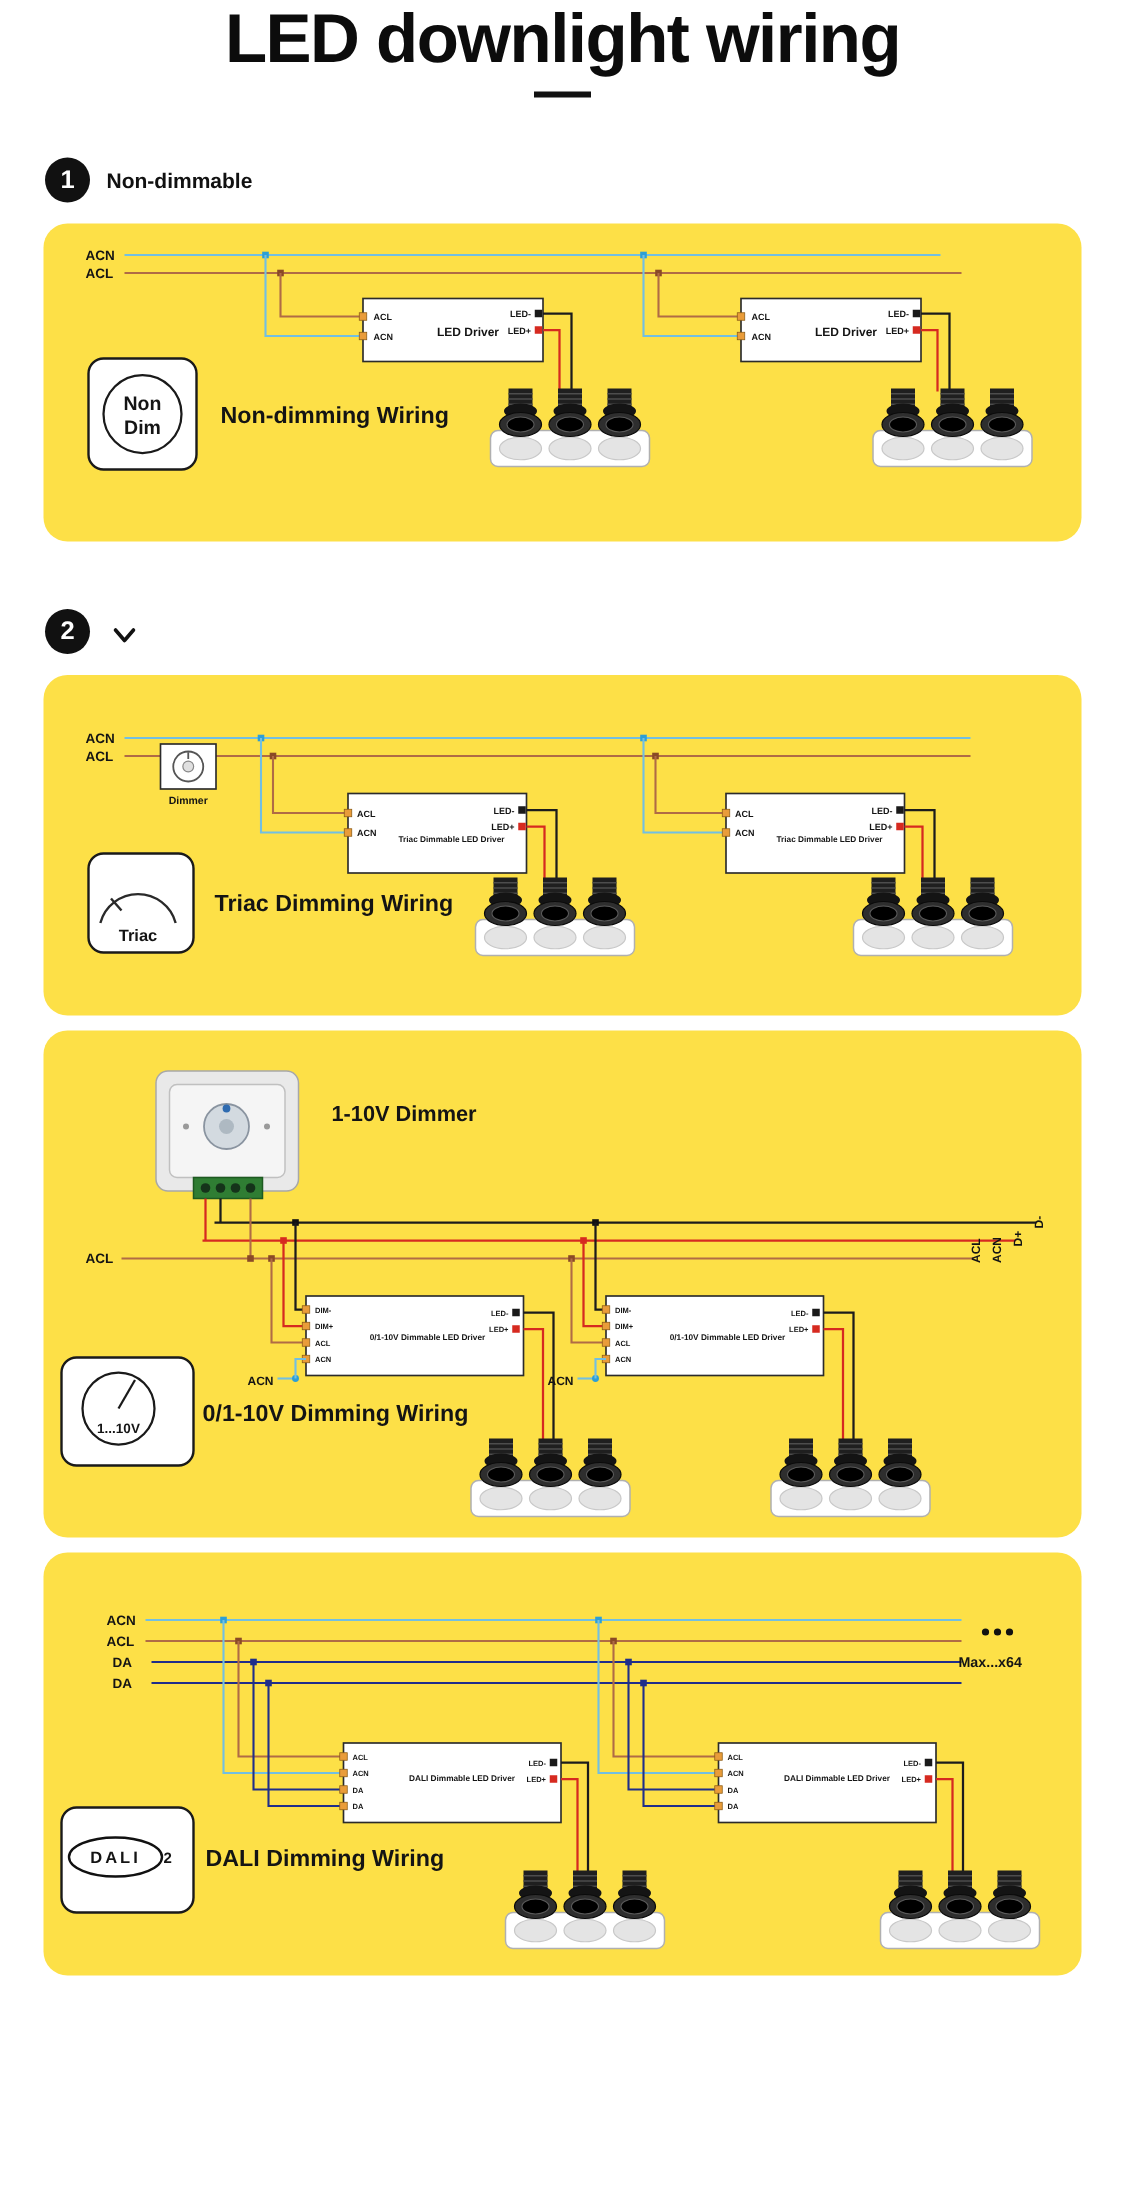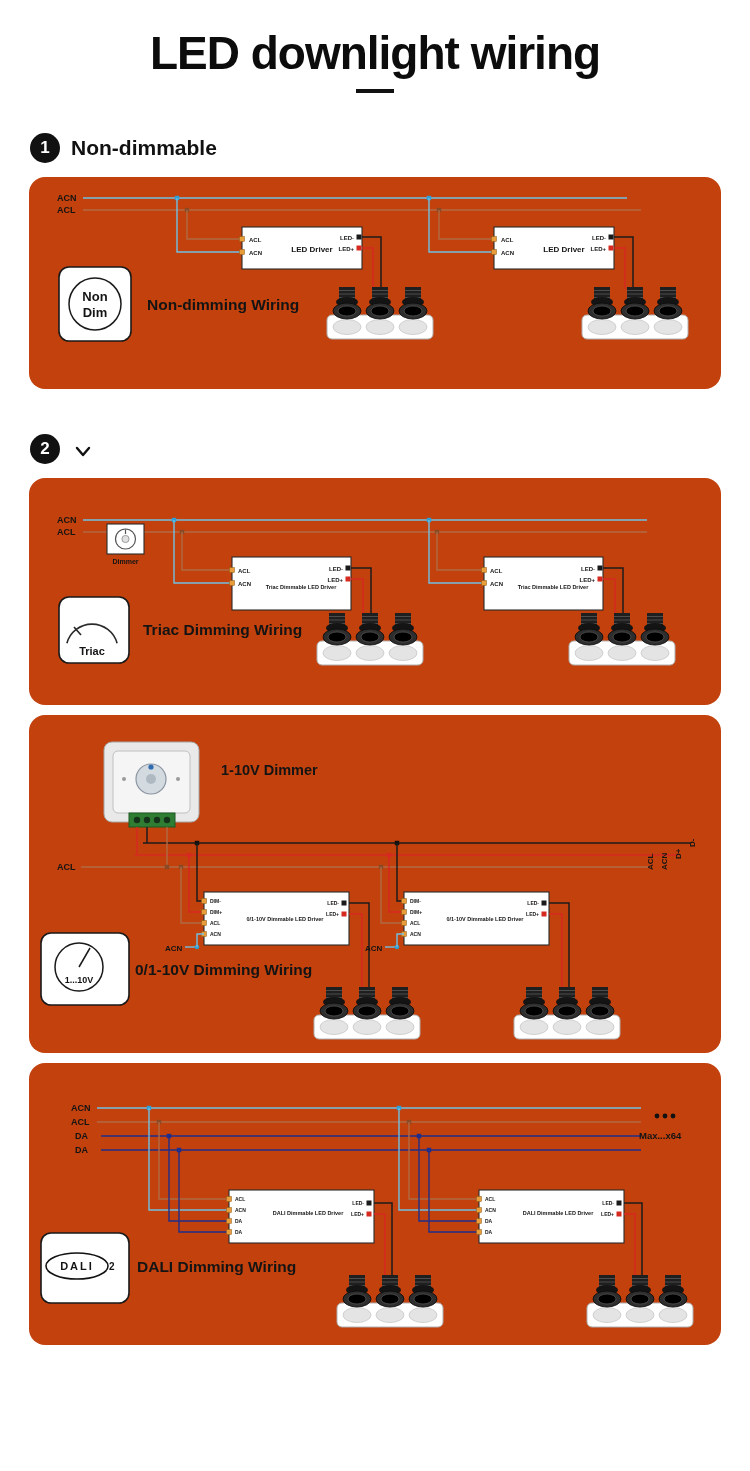--- a/index.html
+++ b/index.html
@@ -1,32 +1,32 @@
 <!DOCTYPE html>
 <html><head>
 <meta charset="utf-8">
 <style>
   * { box-sizing: border-box; margin: 0; padding: 0; }
   html,body { background:#fff; }
   body { width:750px; font-family:"Liberation Sans", sans-serif; color:#141414; }
   .page { width:750px; height:1471px; overflow:hidden; background:#fff; }
 
-  .title { font-size:46px; font-weight:800; text-align:center; padding-top:28px;
+  .title { font-size:46px; font-weight:800; text-align:center; 
            color:#0c0c0c; line-height:1.1; letter-spacing:-1px; }
   .title-underline { width:38px; height:4px; background:#111; margin:10px auto 0; }
 
   .section-head { display:flex; align-items:center; gap:11px; margin:40px 0 0 30px; }
   .section-head.second { margin-top:45px; }
   .num-badge { width:30px; height:30px; border-radius:50%; background:#111; color:#fff;
                font-weight:bold; font-size:17px; display:flex; align-items:center;
                justify-content:center; flex:0 0 30px; }
-  .section-title { font-size:21px; font-weight:bold; color:#111; }
+  .section-title { font-size:14px; font-weight:bold; color:#111; }
   .chevron { margin-left:3px; margin-top:6px; }
 
-  .panel { background:#c2410c; border-radius:16px; margin:14px 29px 0; }
+  .panel { background:#fde047; border-radius:16px; margin:14px 29px 0; }
   .panel.p3 { margin-top:10px; }
   .panel.p4 { margin-top:10px; }
   .panel svg { display:block; width:100%; height:100%; }
 
   svg text { font-family:"Liberation Sans", sans-serif; font-weight:bold; fill:#141414; }
   .lbl5  { font-size:5px; }
   .lbl55 { font-size:5.5px; }
   .lbl6  { font-size:6px; }
   .lbl7  { font-size:7px; }
   .lbl8  { font-size:8px; }

